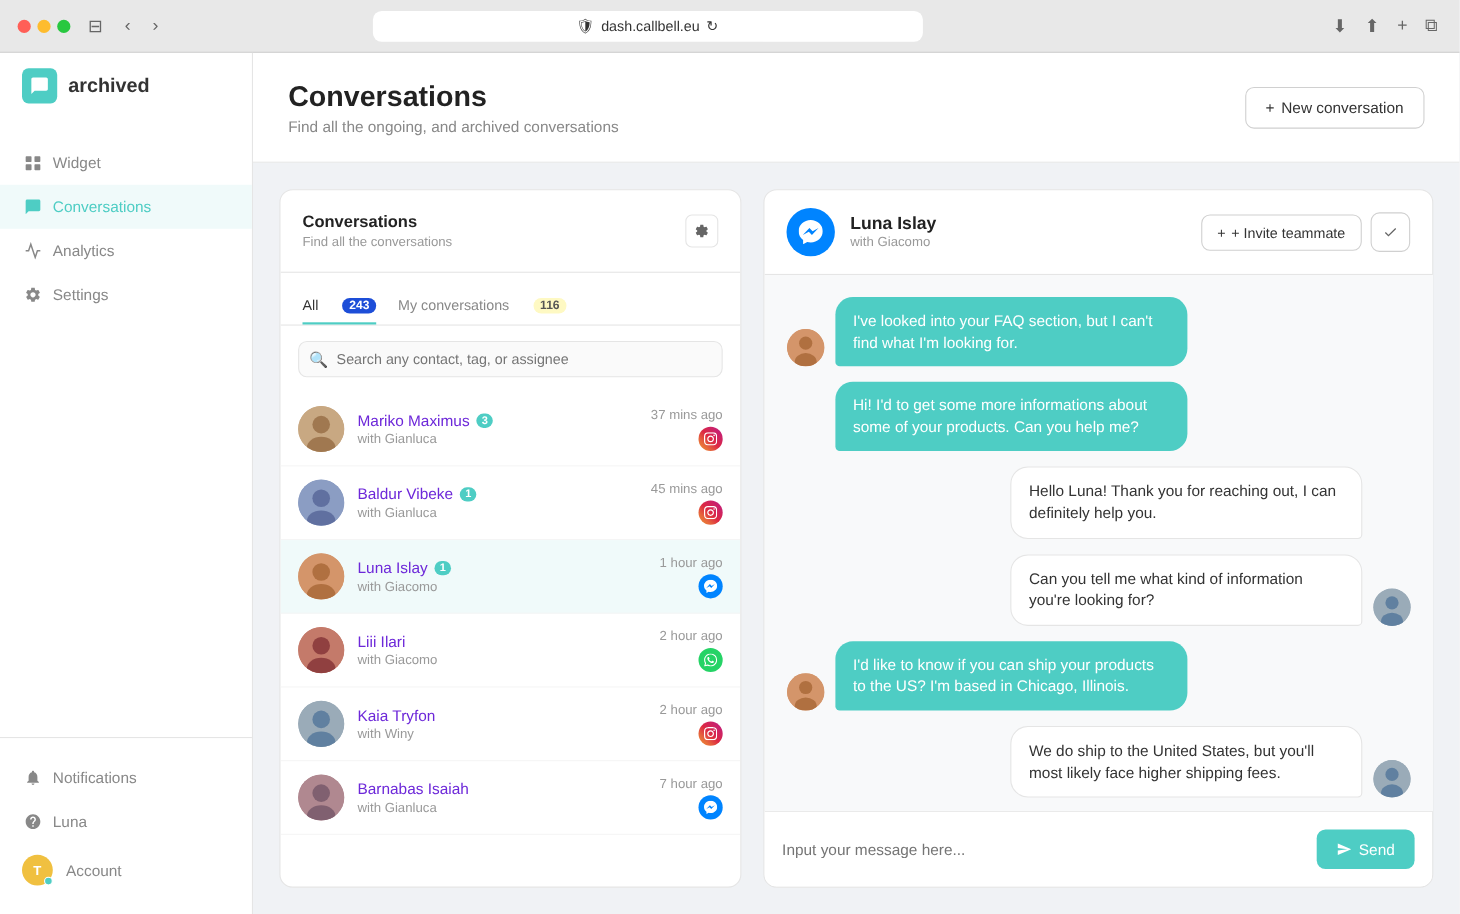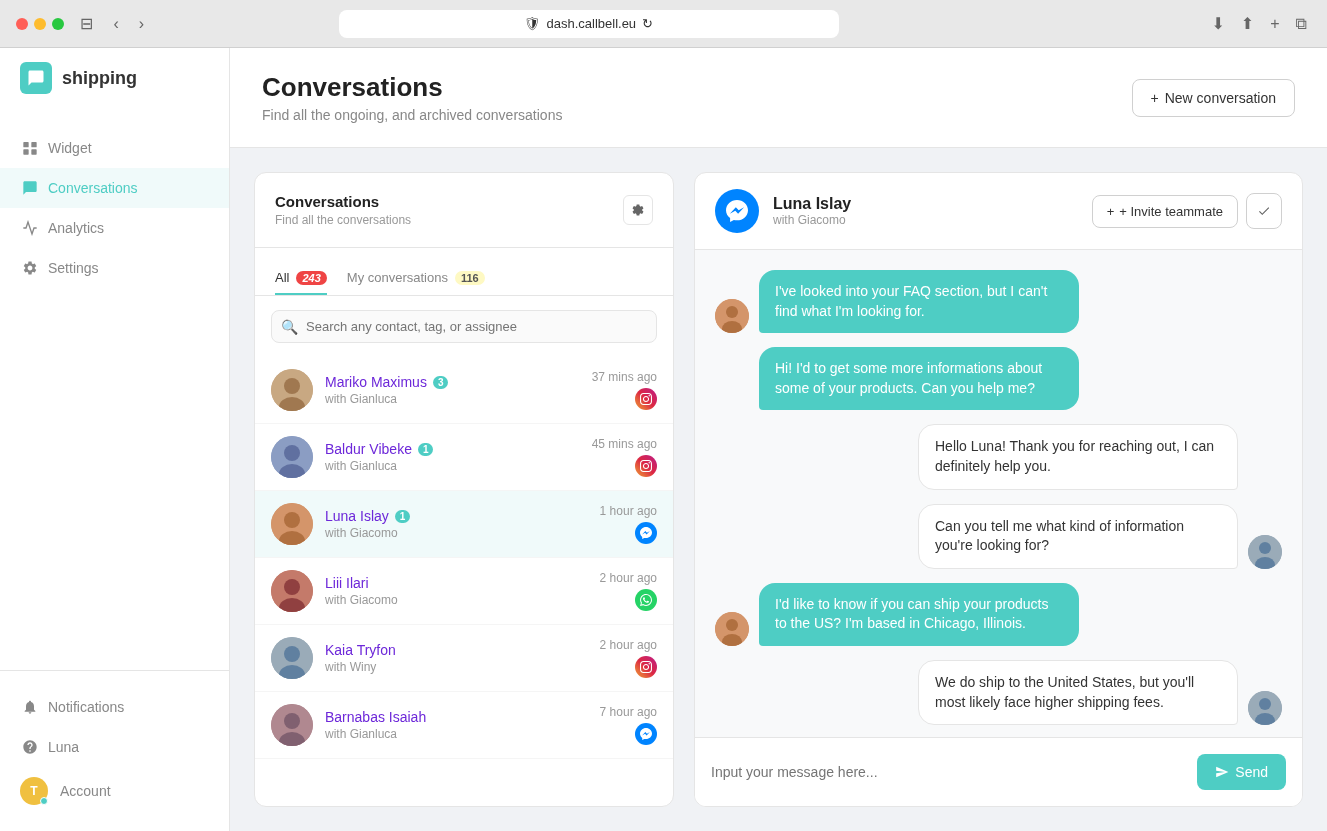--- a/index.html
+++ b/index.html
@@ -46,24 +46,24 @@
     
     .content-area { flex: 1; display: flex; gap: 20px; padding: 24px; overflow: hidden; background: #f0f2f5; }
 
     
     .conversations-panel { width: 420px; background: white; border-radius: 12px; border: 1px solid #e5e5e5; display: flex; flex-direction: column; flex-shrink: 0; overflow: hidden; }
     .conv-panel-header { padding: 20px; border-bottom: 1px solid #e5e5e5; display: flex; align-items: center; justify-content: space-between; }
     .conv-panel-title { font-size: 15px; font-weight: 600; color: #222; }
     .conv-panel-subtitle { font-size: 12px; color: #999; margin-top: 3px; }
     .gear-btn { background: none; border: 1px solid #e5e5e5; border-radius: 6px; width: 30px; height: 30px; cursor: pointer; display: flex; align-items: center; justify-content: center; color: #666; }
     .conv-tabs { display: flex; gap: 0; padding: 14px 20px 0; border-bottom: 1px solid #e5e5e5; }
-    .conv-tab { padding: 8px 0; margin-right: 20px; font-size: 13px; color: #888; cursor: pointer; border-bottom: 2px solid transparent; display: flex; align-items: center; gap: 7px; }
+    .conv-tab { padding: 8px 0; margin-right: 20px; font-size: 13px; color: #888; cursor: pointer; border-bottom: 2px solid transparent; display: flex; align-items: center; gap: 22px; }
     .conv-tab.active { color: #333; border-bottom: 2px solid #4ecdc4; font-weight: 500; }
     .badge { background: #fef9c3; color: #555; font-size: 11px; padding: 1px 6px; border-radius: 10px; font-weight: 600; }
-    .badge.active { background: #ef4444; color: white; font-style: italic; }
+    .badge.active { background: #1d4ed8; color: white; }
     .search-bar { margin: 14px 16px; position: relative; }
     .search-bar input { width: 100%; padding: 8px 12px 8px 34px; border: 1px solid #e5e5e5; border-radius: 8px; font-size: 13px; color: #888; background: #fafafa; outline: none; }
     .search-icon-inner { position: absolute; left: 10px; top: 50%; transform: translateY(-50%); color: #aaa; font-size: 14px; }
     .conv-list { flex: 1; overflow-y: auto; }
     .conv-item { display: flex; align-items: center; padding: 12px 16px; cursor: pointer; border-bottom: 1px solid #f5f5f5; gap: 12px; }
     .conv-item.active { background: #f0fafa; }
     .conv-avatar { width: 42px; height: 42px; border-radius: 50%; background: #ddd; flex-shrink: 0; overflow: hidden; display: flex; align-items: center; justify-content: center; font-size: 16px; }
     .conv-info { flex: 1; min-width: 0; }
     .conv-name-row { display: flex; align-items: center; gap: 6px; }
     .conv-name { font-size: 14px; font-weight: 500; color: #6d28d9; }
@@ -134,21 +134,21 @@
 
 <div class="app">
 
   <div class="sidebar">
     <div class="logo-area">
       <div class="logo-icon">
         <svg width="18" height="18" viewBox="0 0 24 24" fill="white">
             <path d="M20 2H4c-1.1 0-2 .9-2 2v18l4-4h14c1.1 0 2-.9 2-2V4c0-1.1-.9-2-2-2z"></path>
           </svg>
       </div>
-      <span class="logo-text">shipping</span>
+      <span class="logo-text">archived</span>
     </div>
 
     <div class="nav-items">
       <div class="nav-item">
         <div class="nav-item-icon">
           <svg width="16" height="16" viewBox="0 0 24 24" fill="currentColor">
               <rect x="2" y="3" width="8" height="8" rx="1"></rect>
               <rect x="14" y="3" width="8" height="8" rx="1"></rect>
               <rect x="2" y="14" width="8" height="8" rx="1"></rect>
               <rect x="14" y="14" width="8" height="8" rx="1"></rect>

